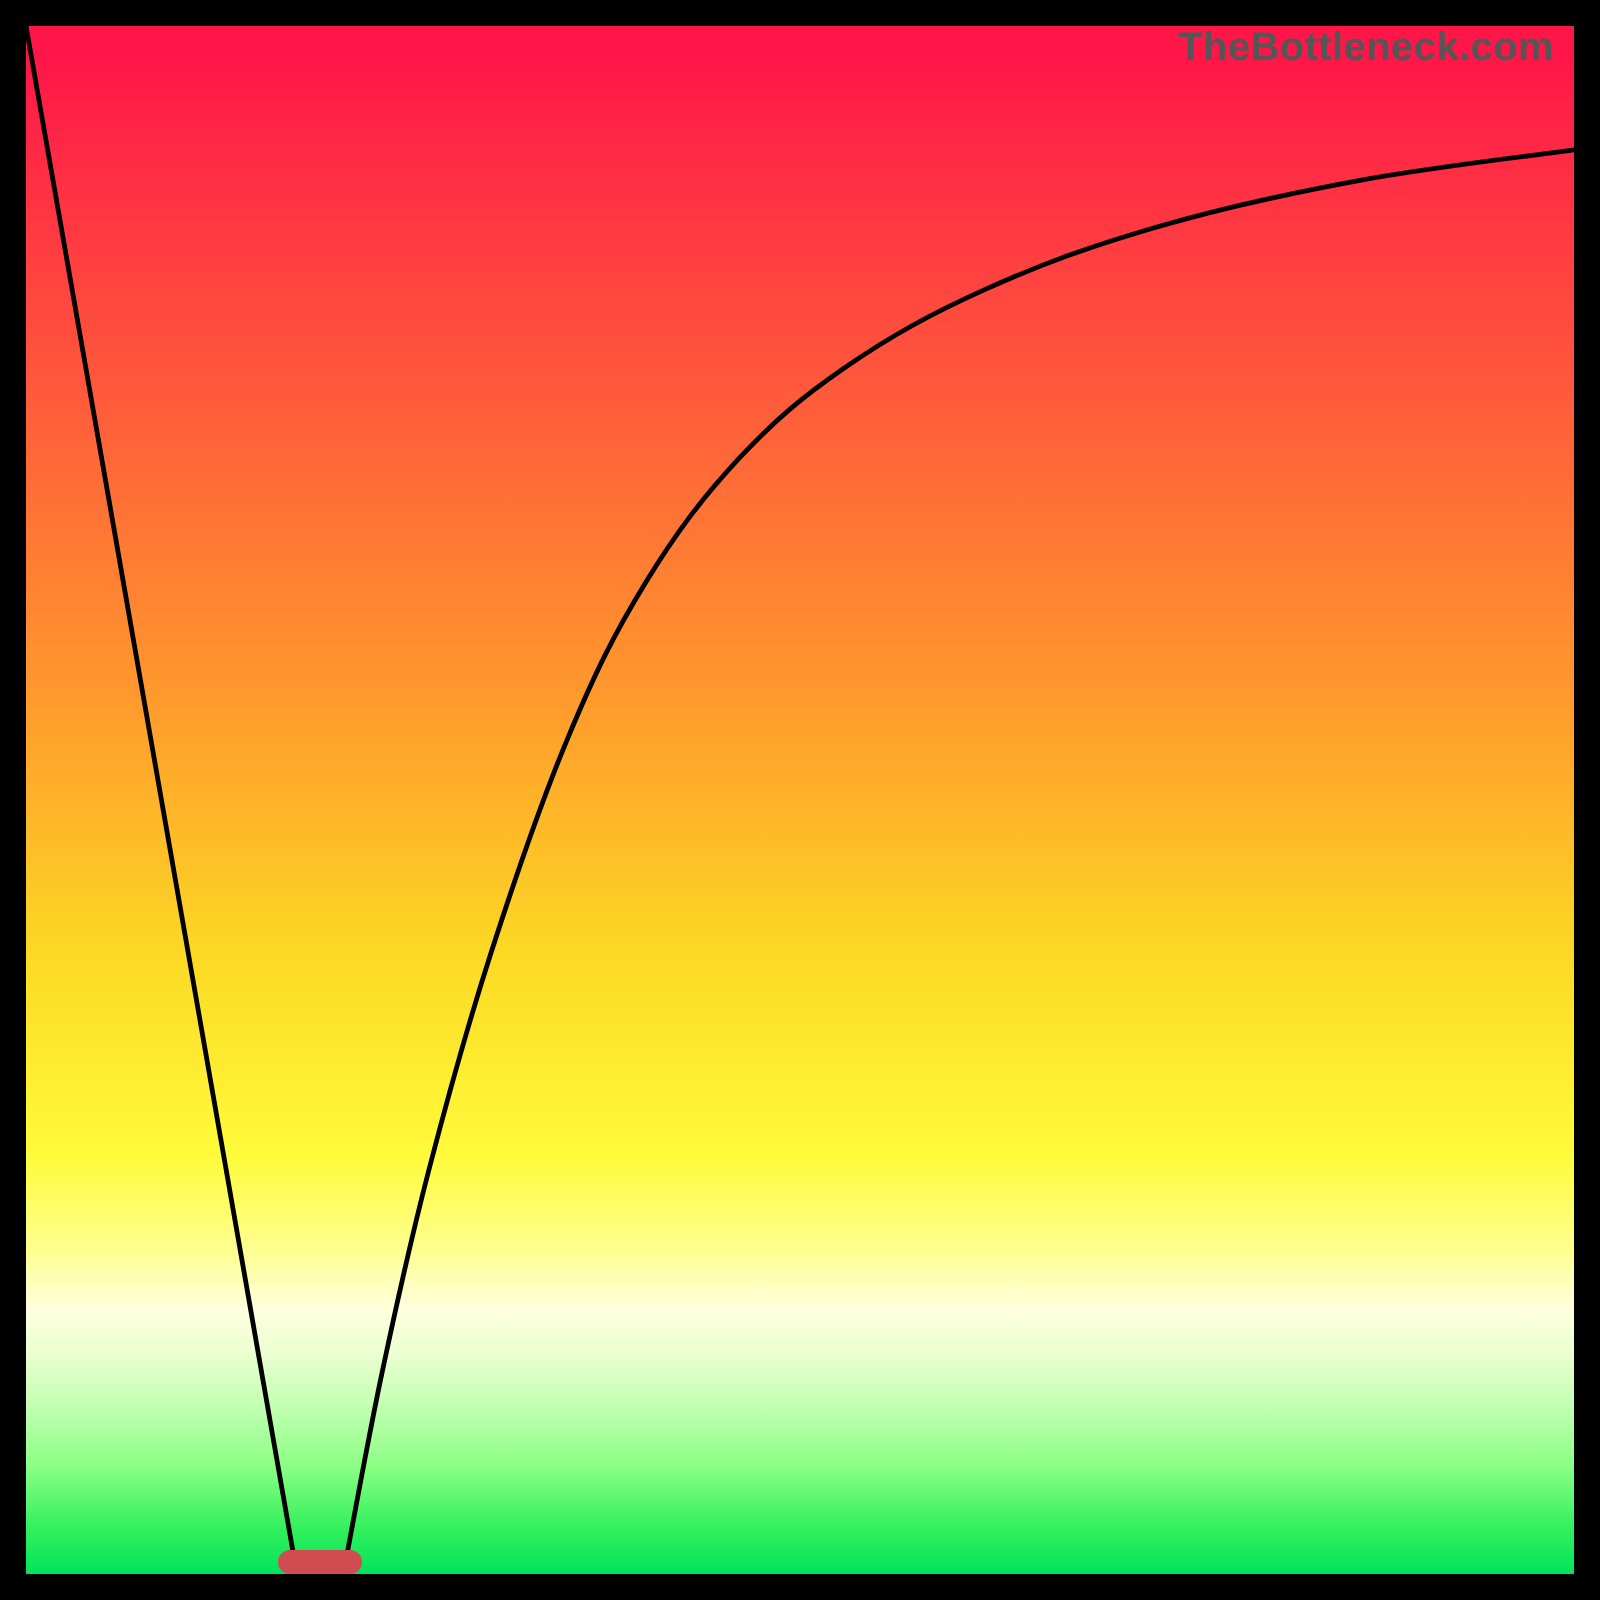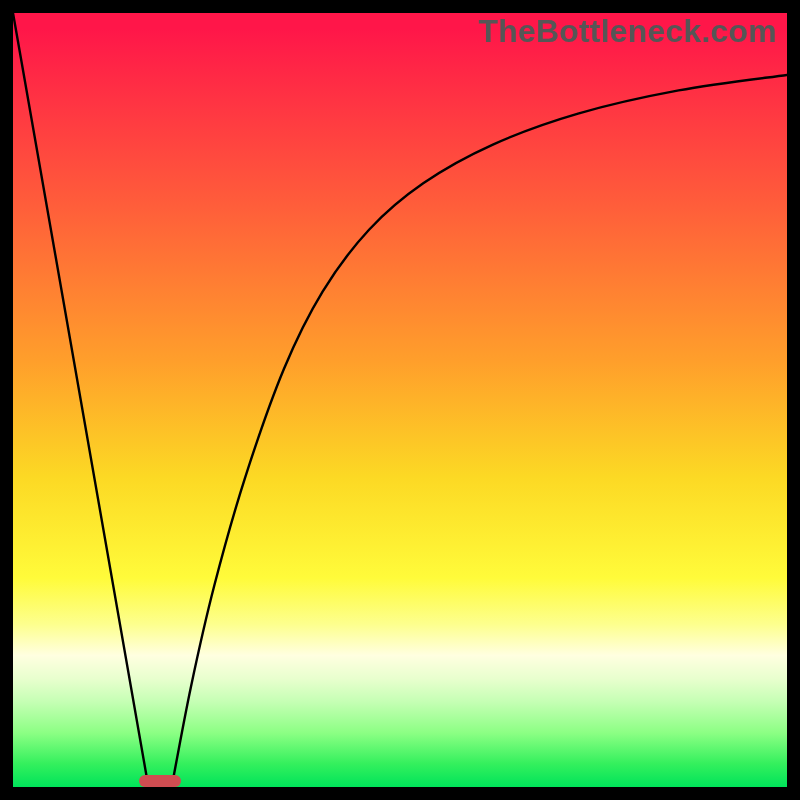--- a/index.html
+++ b/index.html
@@ -30,21 +30,21 @@
       #8cff84 93%,
       #34f05d 97%,
       #00e35a 100%
     );
   }
   .watermark {
     position: absolute;
     top: 0px;
     right: 10px;
     font-family: Arial, Helvetica, sans-serif;
-    font-size: 32px;
+    font-size: 20px;
     font-weight: bold;
     color: #565656;
     letter-spacing: 0.2px;
     z-index: 5;
   }
   svg.curves {
     position: absolute;
     left: 0;
     top: 0;
     width: 774px;

